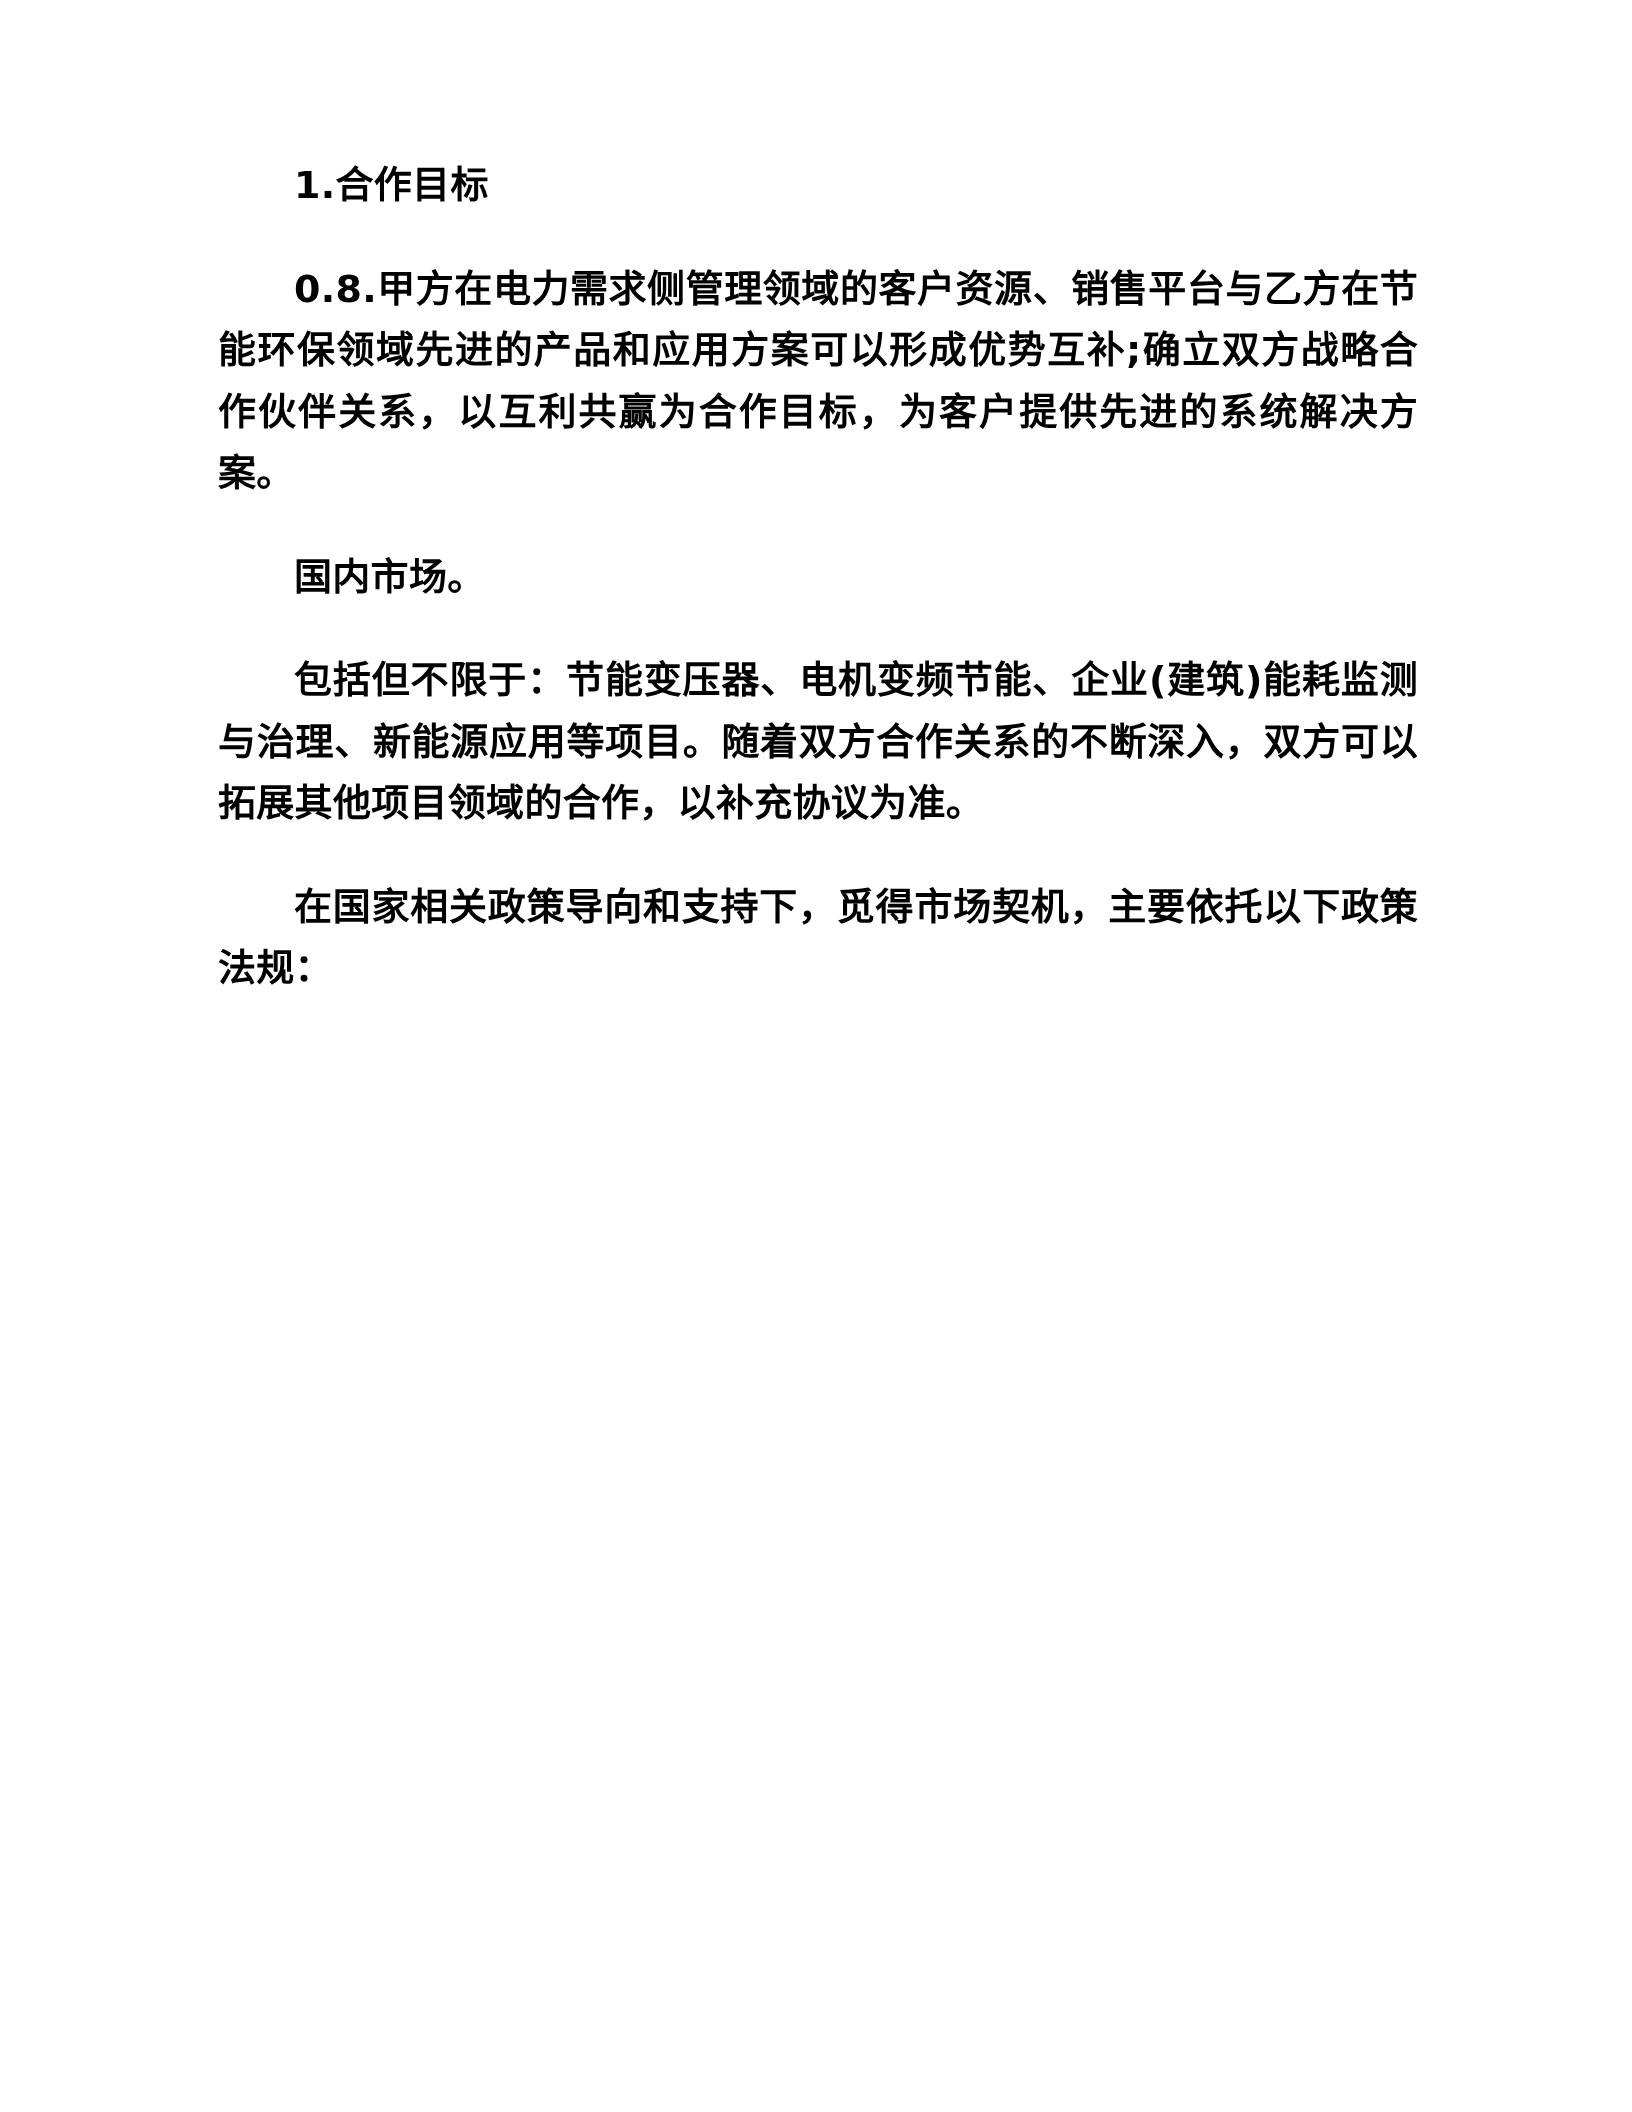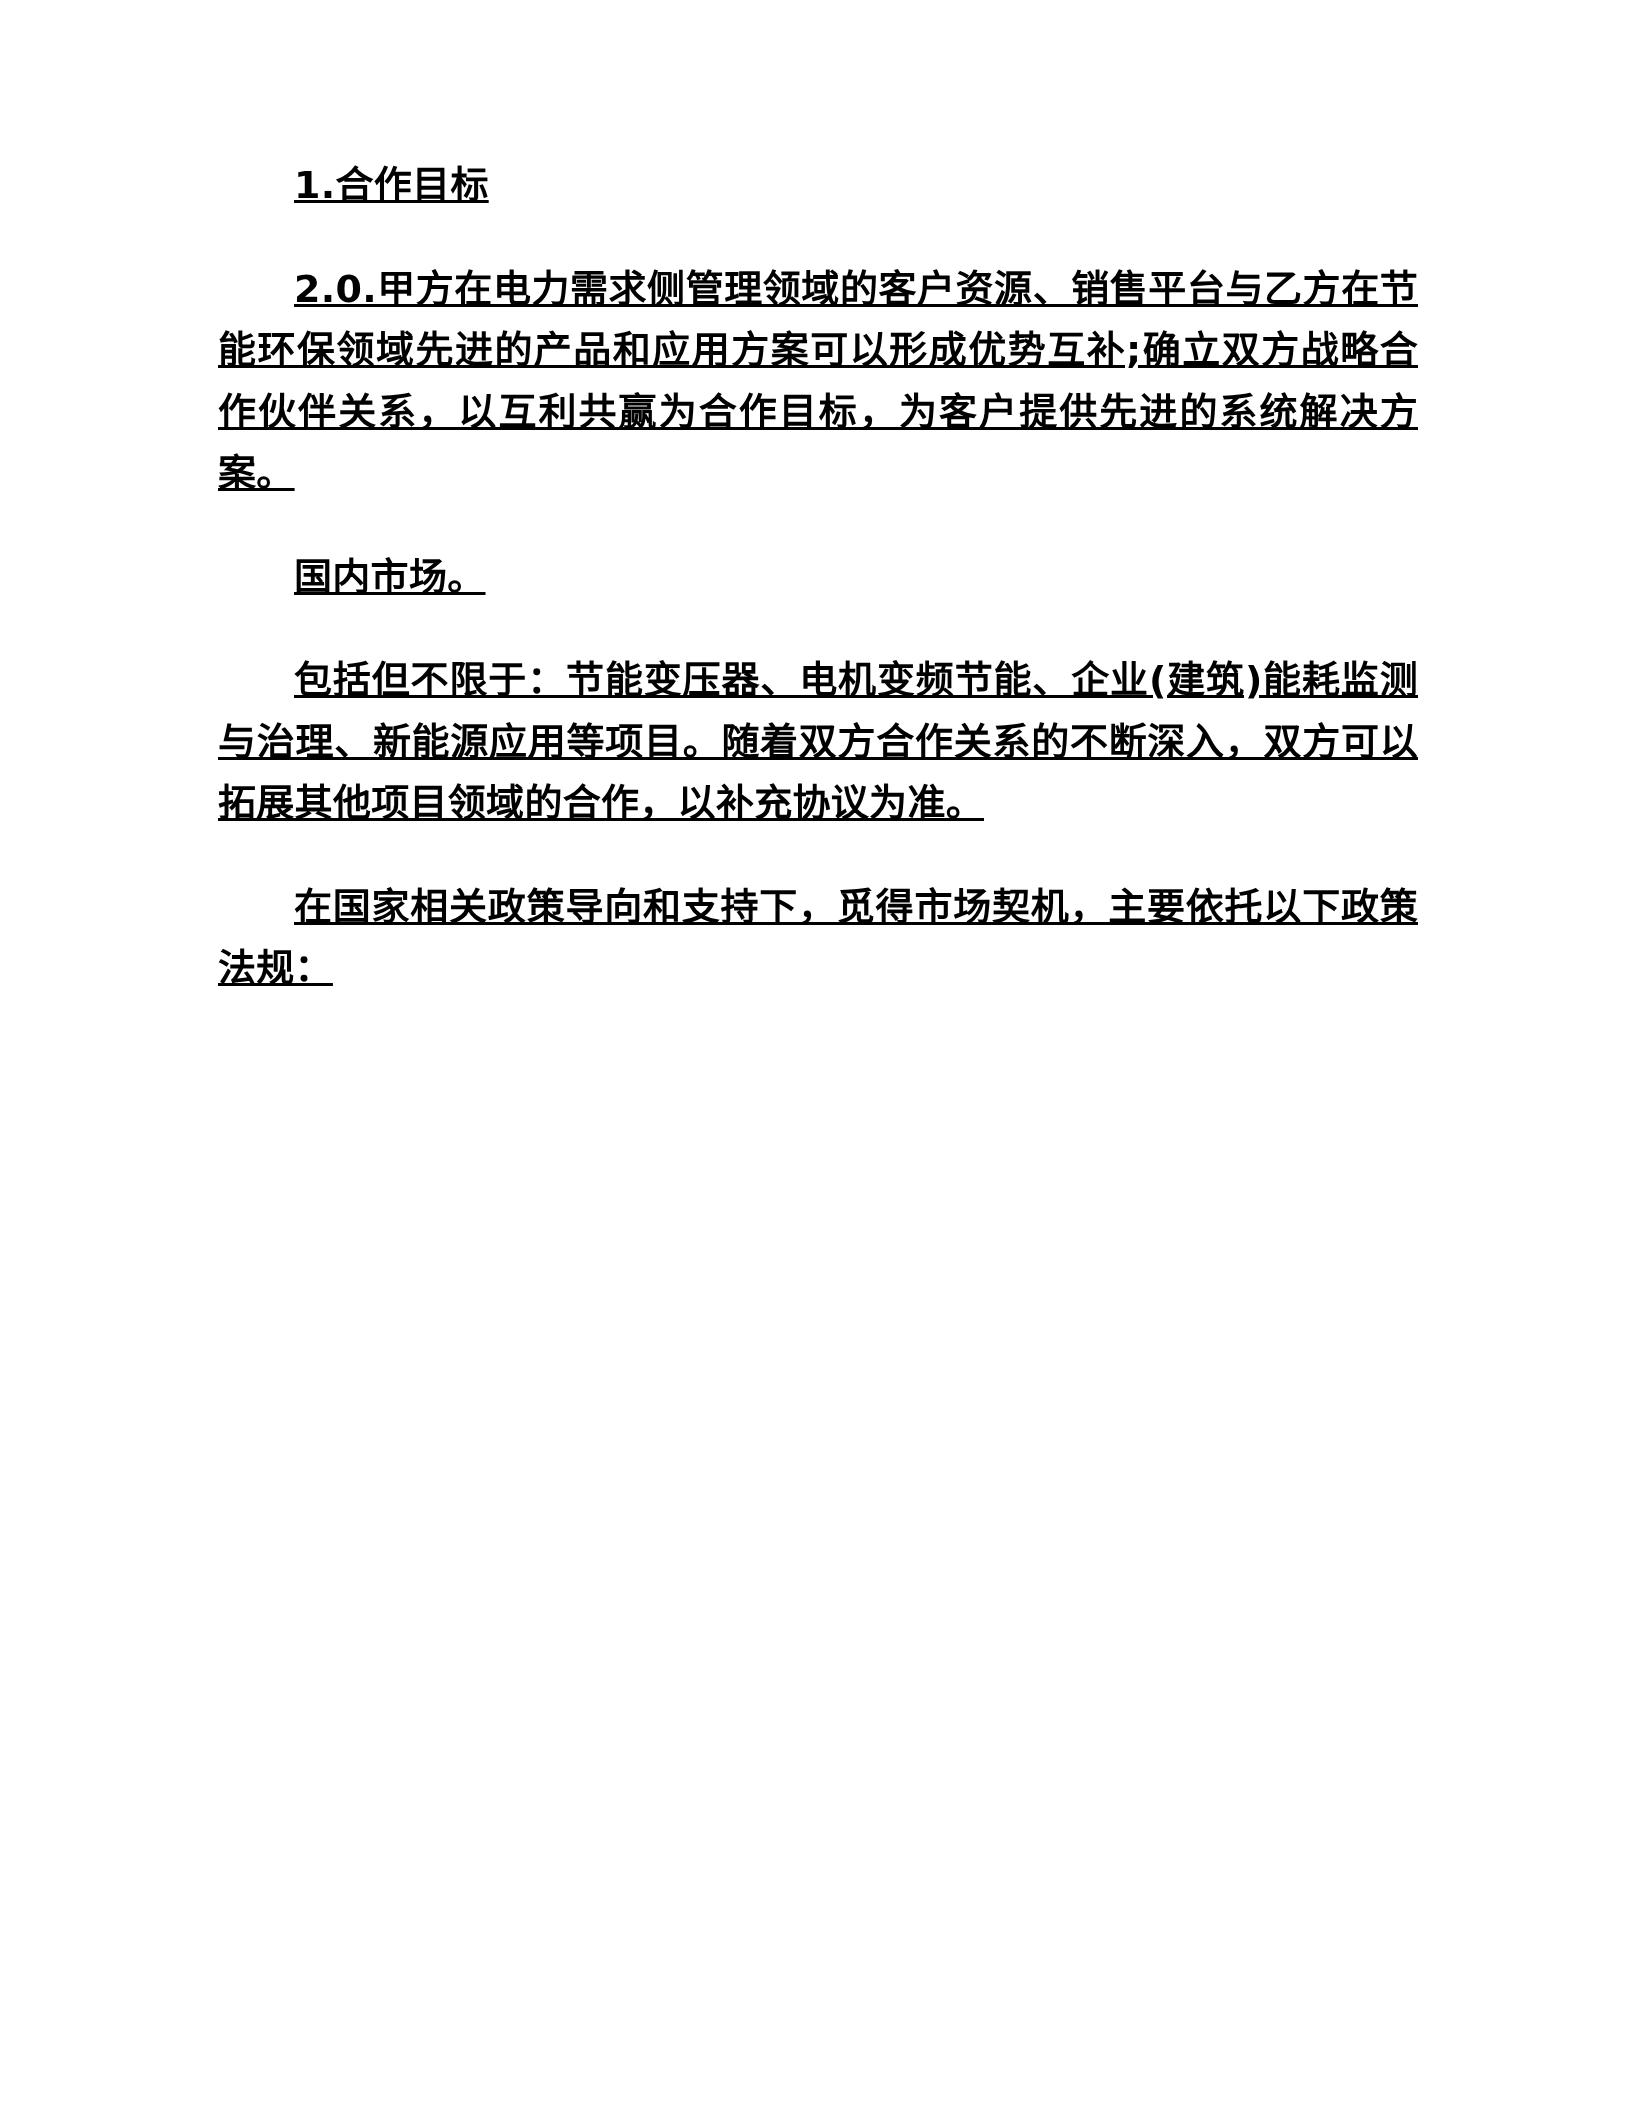--- a/index.html
+++ b/index.html
@@ -31,38 +31,37 @@
     font-size: 38px;
     line-height: 1.62;
     letter-spacing: 0.3px;
     text-align: justify;
     text-justify: inter-character;
     font-weight: 600;
     word-break: break-all;
   }
   p.para.indent {
     text-indent: 76px;
-    text-decoration: underline;
   }
   p.para.heading {
     font-weight: 700;
   }
   p.para.last {
     margin-bottom: 0;
   }
 </style>
 </head>
 <body>
 
 <div class="page">
   <div class="doc-body">
 
     <p class="para indent heading">1.合作目标</p>
 
-    <p class="para indent">2.0.甲方在电力需求侧管理领域的客户资源、销售平台与乙方在节能环保领域先进的产品和应用方案可以形成优势互补;确立双方战略合作伙伴关系，以互利共赢为合作目标，为客户提供先进的系统解决方案。</p>
+    <p class="para indent">0.8.甲方在电力需求侧管理领域的客户资源、销售平台与乙方在节能环保领域先进的产品和应用方案可以形成优势互补;确立双方战略合作伙伴关系，以互利共赢为合作目标，为客户提供先进的系统解决方案。</p>
 
 
 
 
     <p class="para indent">国内市场。</p>
 
 
     <p class="para indent">包括但不限于：节能变压器、电机变频节能、企业(建筑)能耗监测与治理、新能源应用等项目。随着双方合作关系的不断深入，双方可以拓展其他项目领域的合作，以补充协议为准。</p>
 
 

